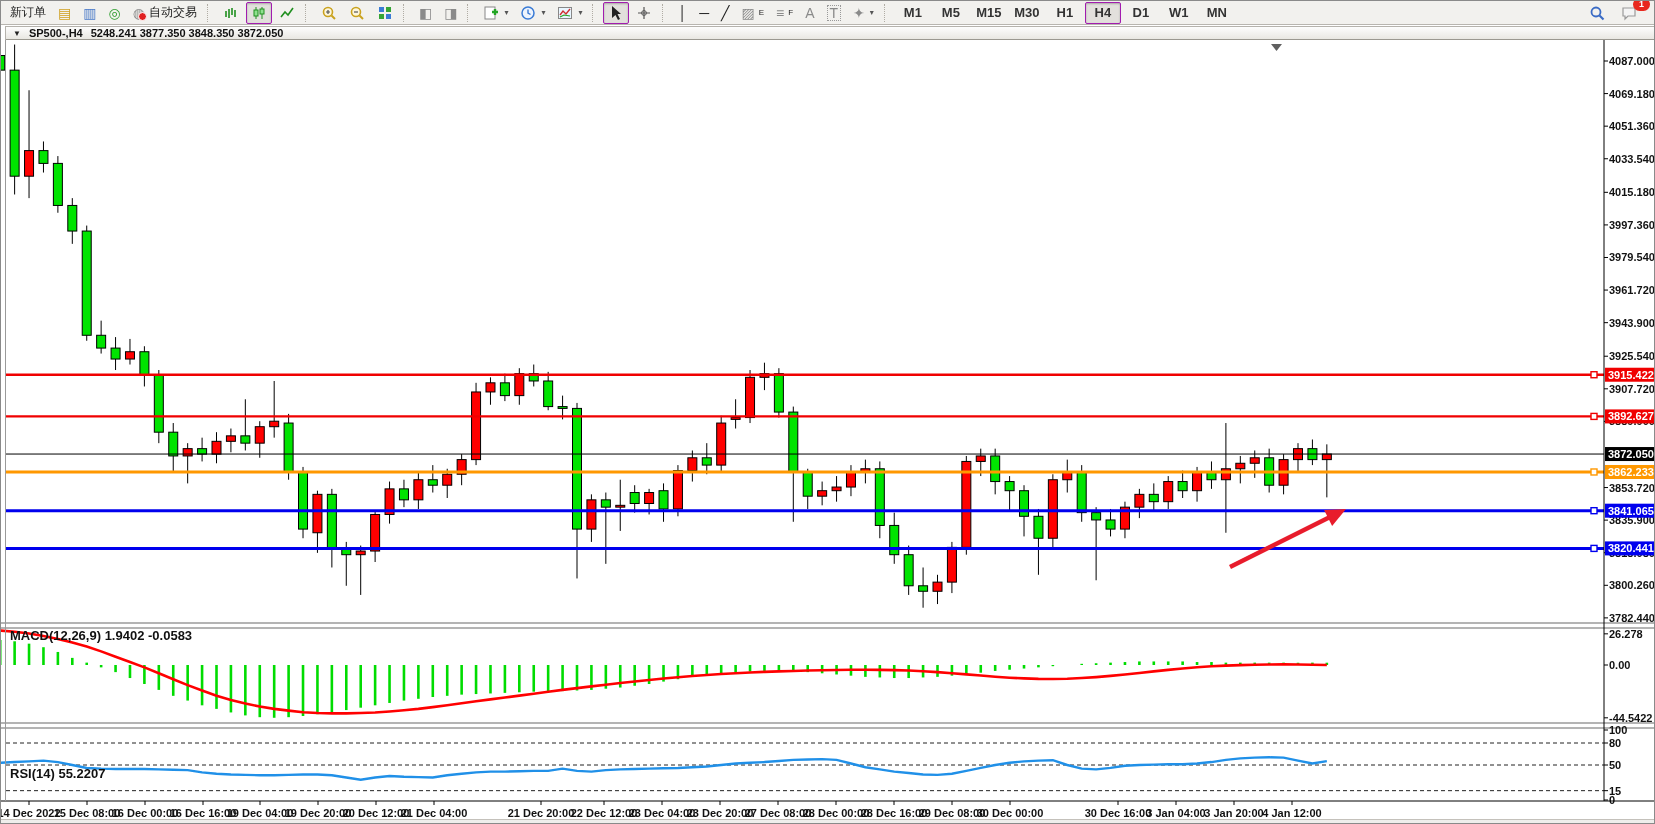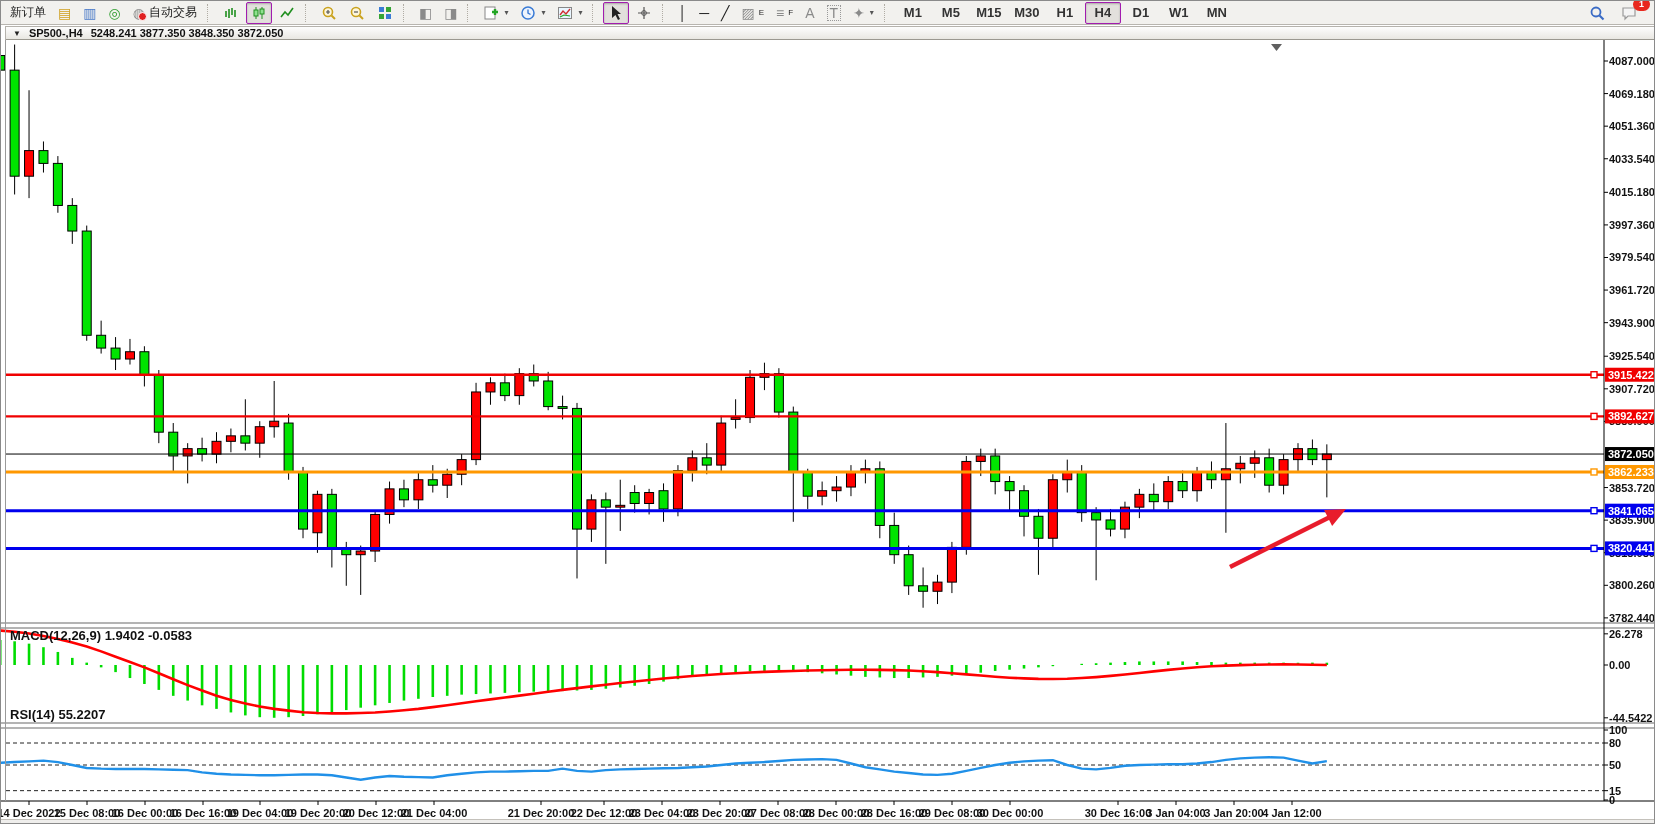--- a/index.html
+++ b/index.html
@@ -647,16 +647,16 @@
         <text x="1175" y="777" text-anchor="middle">3 Jan 04:00</text>
         <line x1="1233" y1="761" x2="1233" y2="765" stroke="#000"></line>
         <text x="1233" y="777" text-anchor="middle">3 Jan 20:00</text>
         <line x1="1291" y1="761" x2="1291" y2="765" stroke="#000"></line>
         <text x="1291" y="777" text-anchor="middle">4 Jan 12:00</text>
       </g>
       <line x1="4.5" y1="0" x2="4.5" y2="761" stroke="#9a9a9a"></line>
     </svg>
 
   <div class="ovl" style="left:9px;top:627px;">MACD(12,26,9) 1.9402 -0.0583</div>
-  <div class="ovl" style="left:9px;top:706px;text-align:right;">RSI(14) 55.2207</div>
+  <div class="ovl" style="left:9px;top:765px;text-align:right;">RSI(14) 55.2207</div>
 
   <div id="bottomstrip"></div>
 </div>
 
 </body></html>

